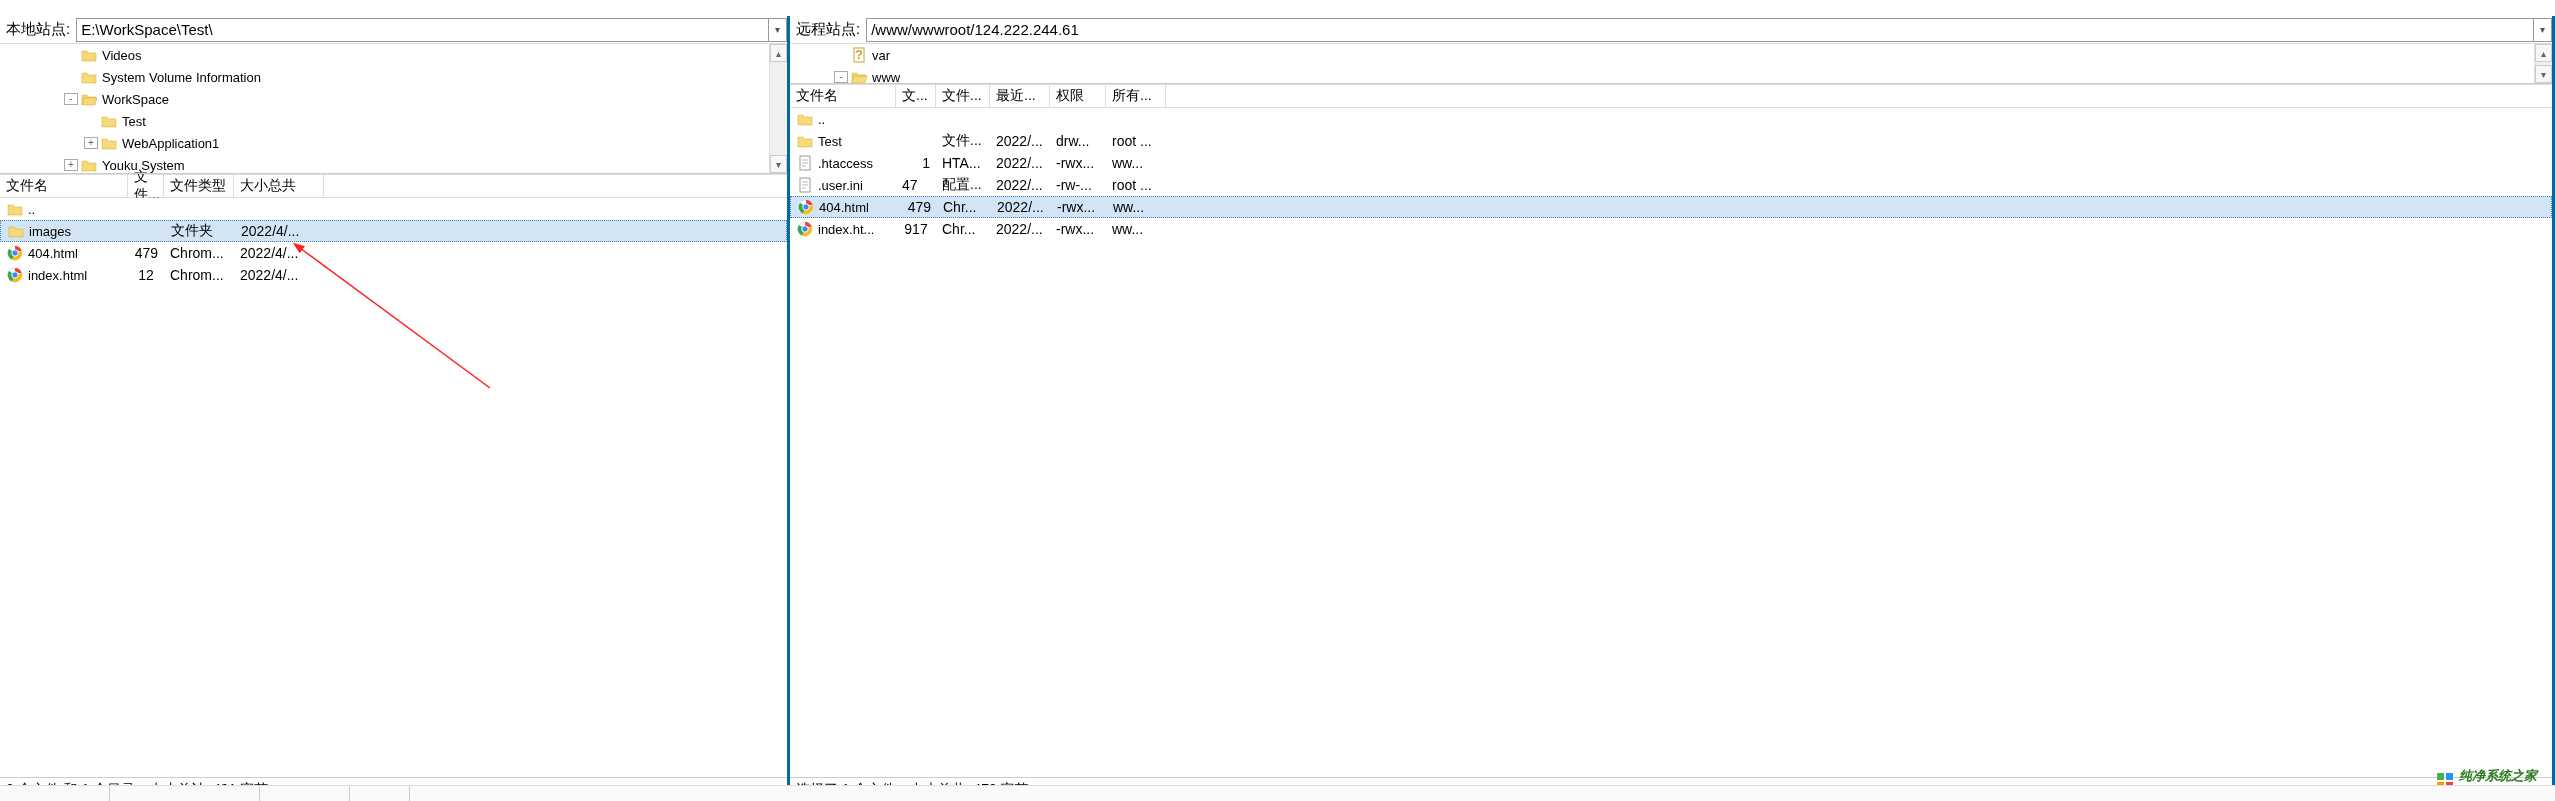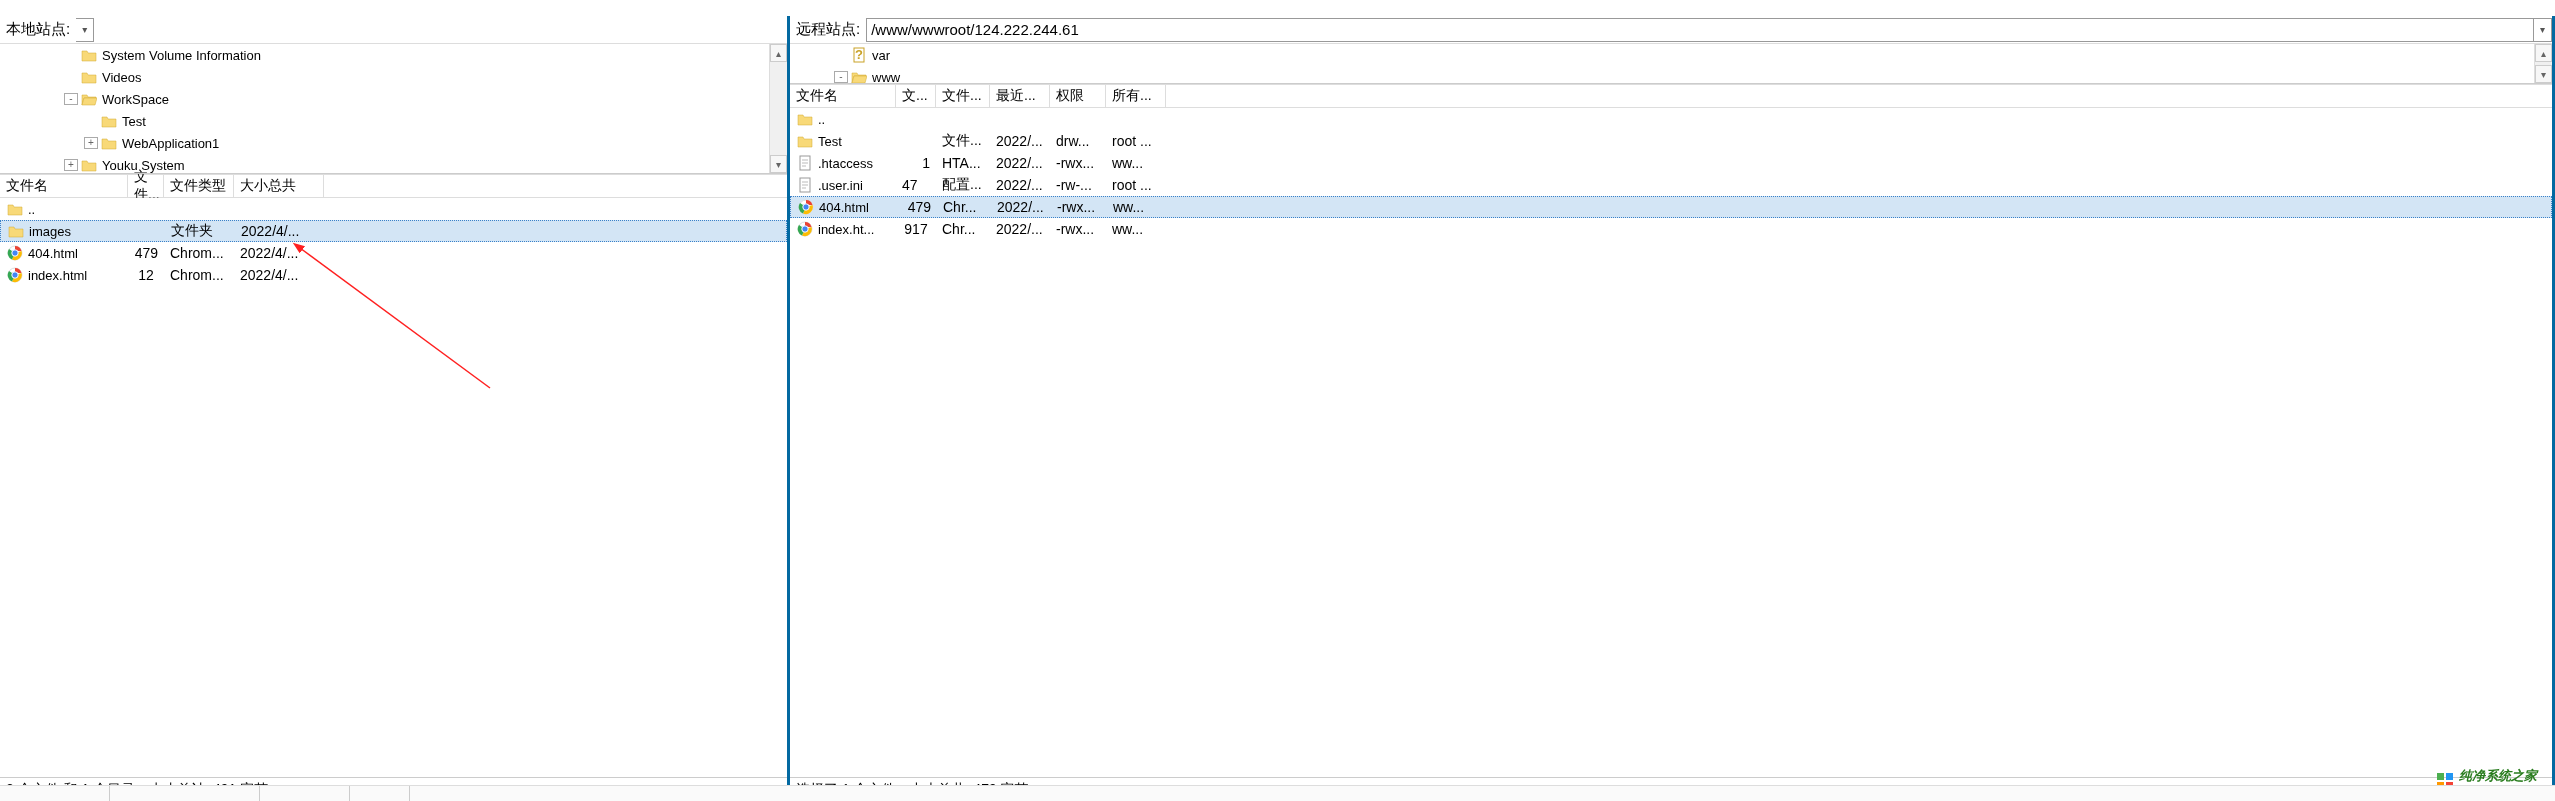--- a/index.html
+++ b/index.html
@@ -43,43 +43,44 @@
 .col-name-r { width: 106px; } .col-size-r { width: 40px; } .col-type-r { width: 54px; } .col-date-r { width: 60px; } .col-perm-r { width: 56px; } .col-owner-r { width: 60px; }
 </style>
 </head>
 <body>
 
 <div class="app">
 
   <div class="pane left">
     <div class="path-bar">
       <span class="path-label">本地站点:</span>
+      <input class="path-input" value="E:\WorkSpace\Test\" style="">
       <div class="path-dropdown">▾</div>
     </div>
 
     <div class="tree-area" id="local-tree">
       <div class="tree-row">
           <span class="indent" style="width:60px"></span>
           <span class="exp blank"></span>
           <span class="icon">
             <svg class="folder" width="16" height="14">
               <path d="M1 3 L6 3 L7 5 L15 5 L15 13 L1 13 Z"></path>
             </svg>
           </span>
-          <span>System Volume Information</span>
+          <span>Videos</span>
         </div>
         <div class="tree-row">
           <span class="indent" style="width:60px"></span>
           <span class="exp blank"></span>
           <span class="icon">
             <svg class="folder" width="16" height="14">
               <path d="M1 3 L6 3 L7 5 L15 5 L15 13 L1 13 Z"></path>
             </svg>
           </span>
-          <span>Videos</span>
+          <span>System Volume Information</span>
         </div>
         <div class="tree-row">
           <span class="indent" style="width:60px"></span>
           <span class="exp ">-</span>
           <span class="icon">
             <svg class="folder-open" width="16" height="14">
               <path d="M1 3 L6 3 L7 5 L15 5 L15 6 L3 6 L1 13 Z"></path>
               <path d="M3 6 L16 6 L14 13 L1 13 Z" fill="#ffe9a8" stroke="#d0a830"></path>
             </svg>
           </span>

